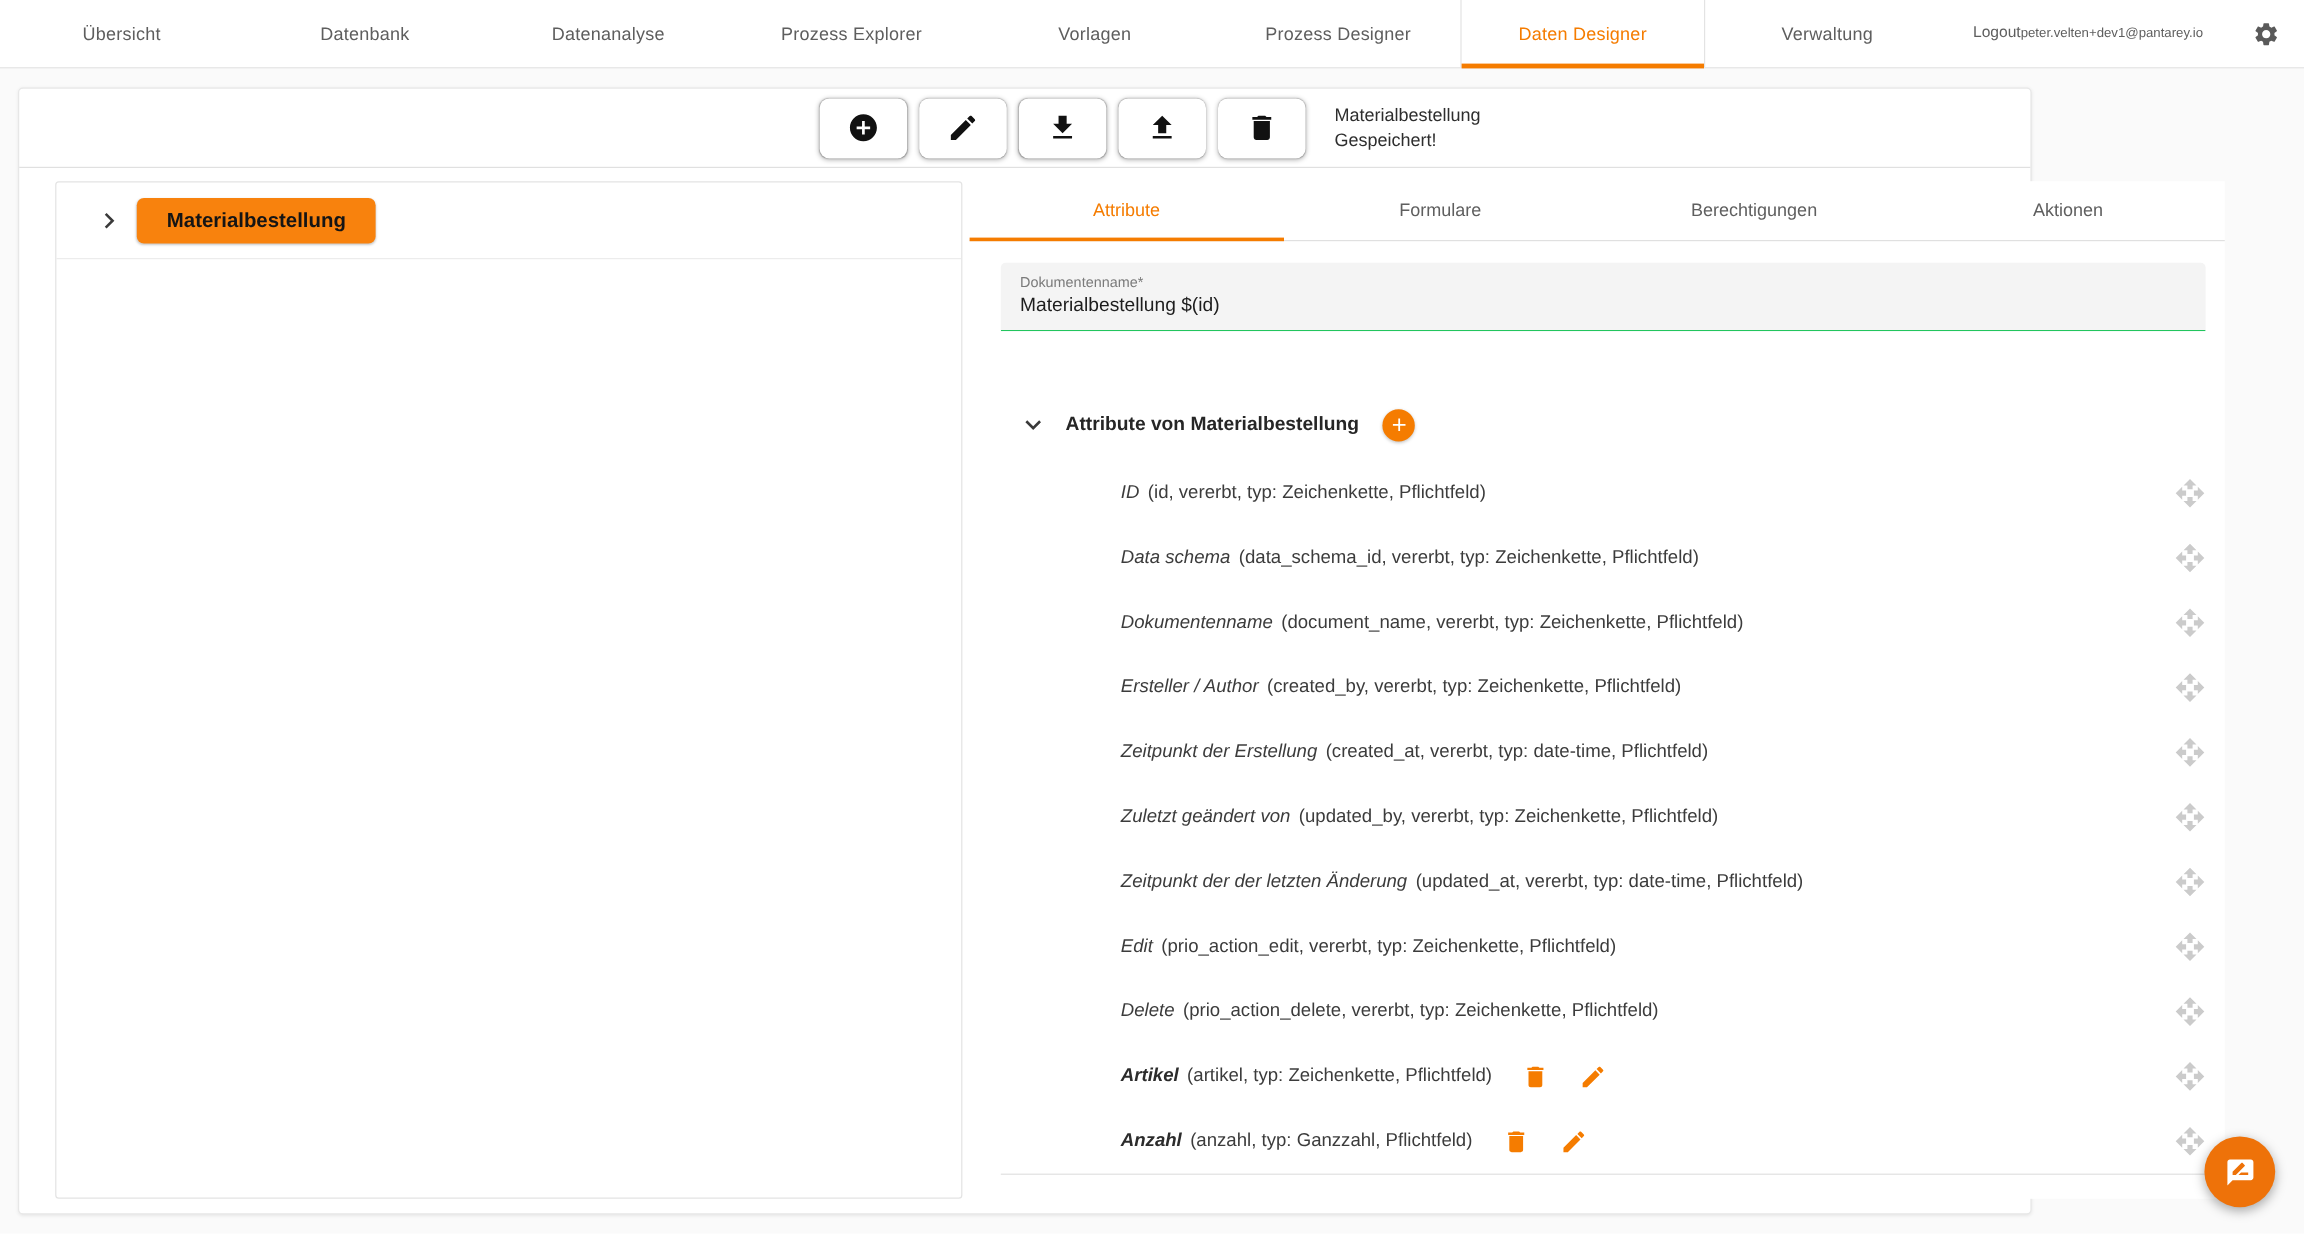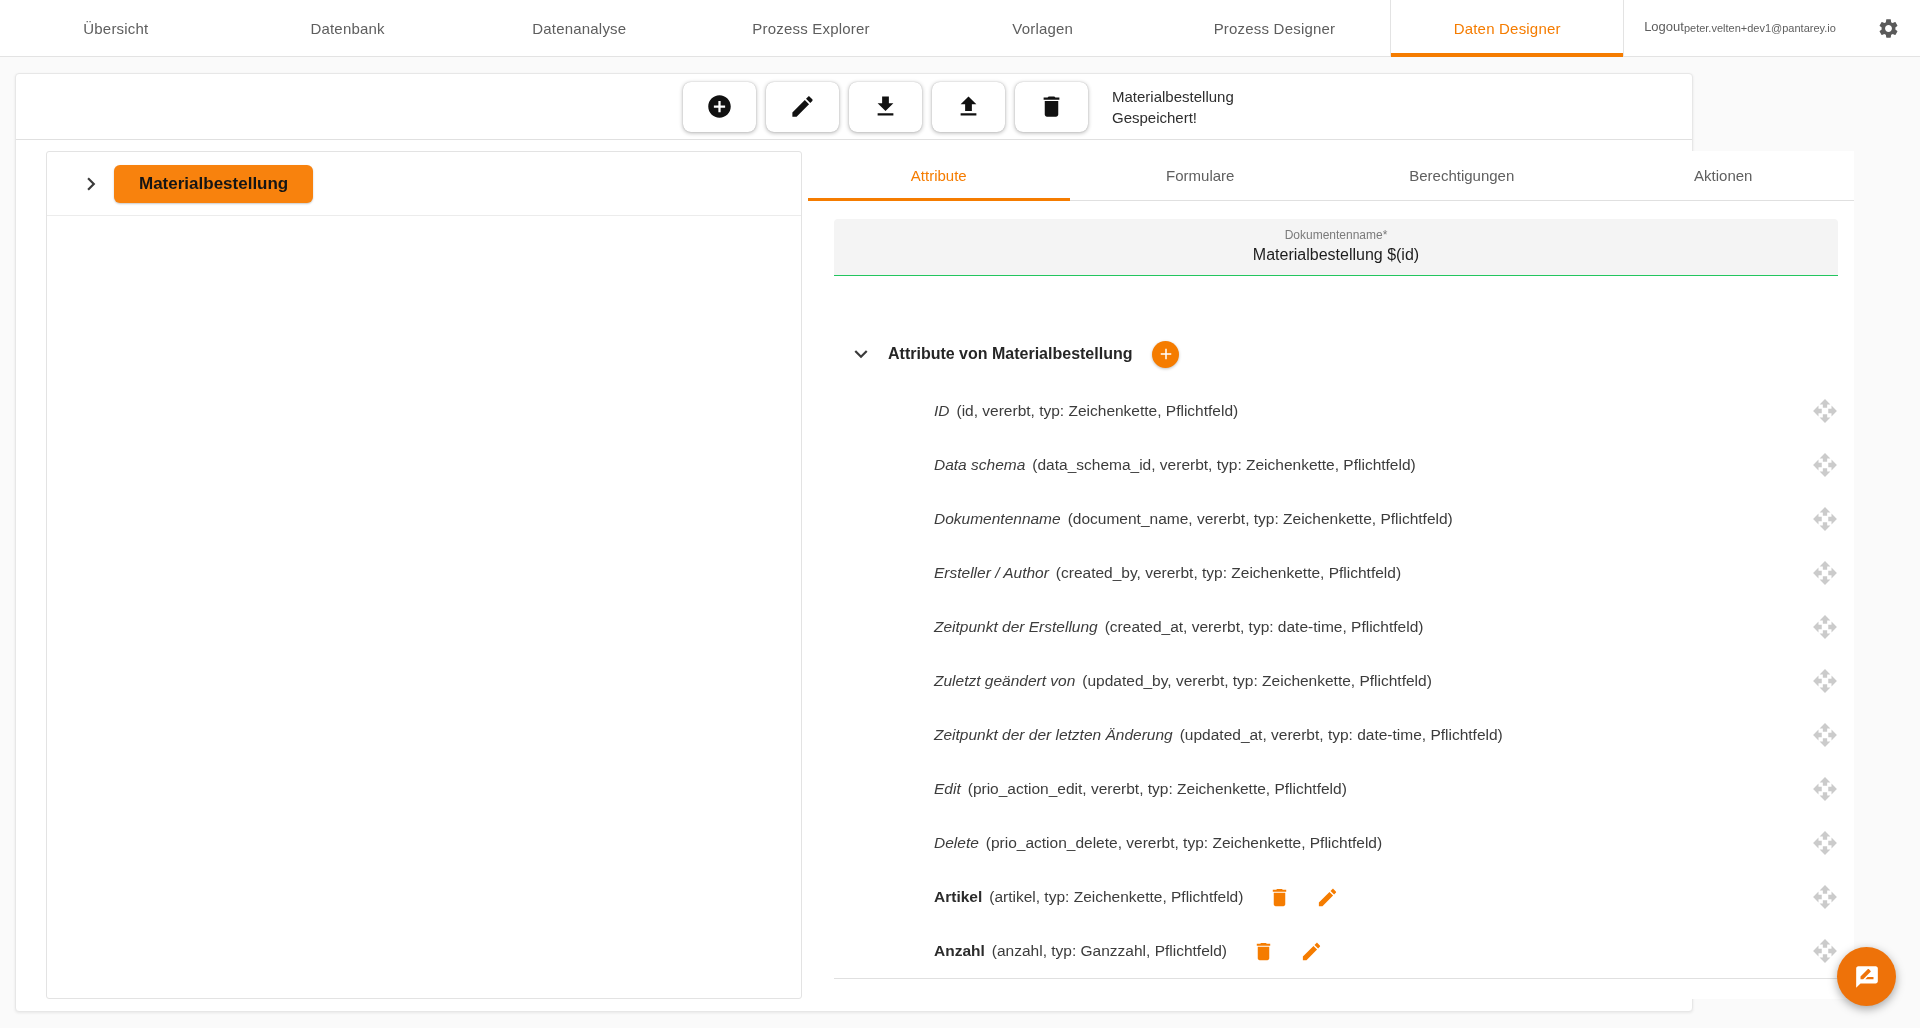--- a/index.html
+++ b/index.html
@@ -46,21 +46,21 @@
 
   
   .left-panel{width:756px; height:848px; background:#fff; border:1px solid #e3e3e3; border-radius:3px;}
   .tree-row{height:64px; display:flex; align-items:center; padding-left:31px; border-bottom:1px solid #ececec;}
   .tree-chevron{background:none; border:none; color:#3a3a3a; display:flex;}
   .tree-chevron svg{width:26px; height:26px;}
   .tree-node-btn{margin-left:10px; background:var(--accent-btn); border:none; border-radius:6px;
     padding:9px 25px; font-size:17px; font-weight:bold; color:#151515; box-shadow:0 1px 2px rgba(0,0,0,.22);}
 
   
-  .right-panel{width:1046px; height:848px; display:flex; flex-direction:column; background:#fff;text-align:center;}
+  .right-panel{width:1046px; height:848px; display:flex; flex-direction:column; background:#fff;}
   .tabs-row{height:50px; display:flex; border-bottom:1px solid #e0e0e0;}
   .tab{flex:1; display:flex; align-items:center; justify-content:center; font-size:15px; font-weight:500;
     color:#5f5f5f; position:relative; cursor:pointer;}
   .tab.active{color:var(--accent);}
   .tab.active::after{content:""; position:absolute; left:0; right:0; bottom:-1px; height:3px; background:var(--accent);}
 
   .panel-body{flex:1; padding:18px 16px 0 26px;}
   .text-field{background:#f4f4f4; border-bottom:1px solid #22c55e; border-radius:4px 4px 0 0;
     padding:9px 16px 11px; cursor:text;}
   .field-label{font-size:12px; color:#7a7a7a;}
@@ -72,21 +72,21 @@
   .section-chevron svg{width:26px; height:26px;}
   .section-title{margin-left:14px; font-size:16px; font-weight:bold; color:#262626;}
   .add-attr-btn{margin-left:20px; width:27px; height:27px; border-radius:50%; background:var(--accent);
     border:none; color:#fff; display:flex; align-items:center; justify-content:center; box-shadow:0 1px 3px rgba(0,0,0,.25);}
   .add-attr-btn svg{width:18px; height:18px;}
 
   .attribute-list{margin-top:10px; border-bottom:1px solid #e0e0e0;}
   .attr-row{height:54px; display:flex; align-items:center; justify-content:space-between; padding-left:100px;}
   .attr-text{display:flex; align-items:center; font-size:15.5px; color:#3c3c3c; white-space:nowrap;}
   .attr-name.inherited{font-style:italic;}
-  .attr-name.custom{font-weight:bold; color:#2c2c2c;}
+  .attr-name.custom{font-weight:bold; color:#2c2c2c;font-style:italic;}
   .attr-detail{margin-left:7px;}
   .row-action{background:none; border:none; color:var(--accent); margin-left:25px; display:flex; padding:0;}
   .row-action svg{width:23px; height:23px;}
   .drag-handle{color:#cbcbcb; cursor:grab; display:flex;}
   .drag-handle svg{width:26px; height:26px;}
 
   
   .fab{position:absolute; left:1837px; top:947px; width:59px; height:59px; border-radius:50%;
     background:var(--fab); border:none; color:#fff; display:flex; align-items:center; justify-content:center;
     box-shadow:0 3px 10px rgba(0,0,0,.35); z-index:5;}
@@ -99,20 +99,21 @@
 
   <header class="app-header">
     <nav class="nav-tabs">
         <div class="nav-item">Übersicht</div>
         <div class="nav-item">Datenbank</div>
         <div class="nav-item">Datenanalyse</div>
         <div class="nav-item">Prozess Explorer</div>
         <div class="nav-item">Vorlagen</div>
         <div class="nav-item">Prozess Designer</div>
         <div class="nav-item active">Daten Designer</div>
+        <div class="nav-item">Verwaltung</div>
       </nav>
     <div class="logout-block">
       <span class="logout-label">Logout</span>
       <span class="logout-user">peter.velten+dev1</span>
       <span class="logout-user">@pantarey.io</span>
     </div>
     <button class="settings-btn">
       <span id="gear-slot">
           <svg viewBox="0 0 24 24">
             <path d="M19.14 12.94c.04-.31.06-.62.06-.94 0-.32-.02-.63-.06-.94l2.03-1.58c.18-.14.23-.41.12-.61l-1.92-3.32c-.12-.22-.37-.29-.59-.22l-2.39.96c-.5-.38-1.03-.7-1.62-.94l-.36-2.54c-.04-.24-.24-.41-.48-.41h-3.84c-.24 0-.43.17-.47.41l-.36 2.54c-.59.24-1.13.57-1.62.94l-2.39-.96c-.22-.08-.47 0-.59.22L2.74 8.87c-.12.21-.08.47.12.61l2.03 1.58c-.05.3-.09.63-.09.94s.02.64.07.94l-2.03 1.58c-.18.14-.23.41-.12.61l1.92 3.32c.12.22.37.29.59.22l2.39-.96c.5.38 1.03.7 1.62.94l.36 2.54c.05.24.24.41.48.41h3.84c.24 0 .44-.17.47-.41l.36-2.54c.59-.24 1.13-.56 1.62-.94l2.39.96c.22.08.47 0 .59-.22l1.92-3.32c.12-.22.07-.47-.12-.61l-2.01-1.58zM12 15.6c-1.98 0-3.6-1.62-3.6-3.6s1.62-3.6 3.6-3.6 3.6 1.62 3.6 3.6-1.62 3.6-3.6 3.6z"></path>

